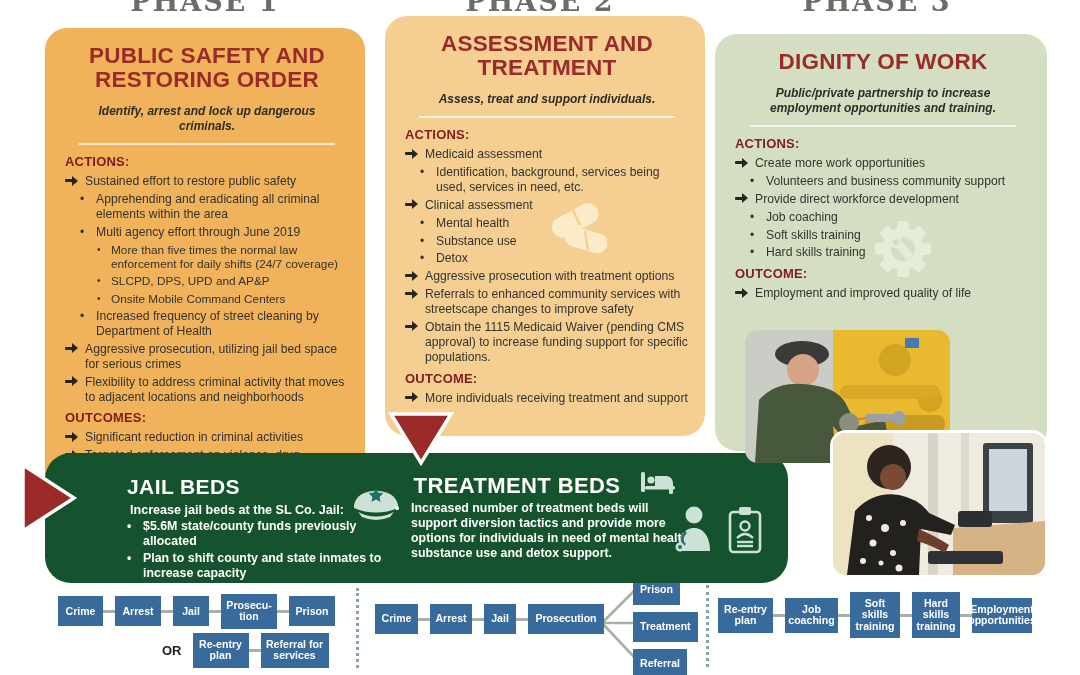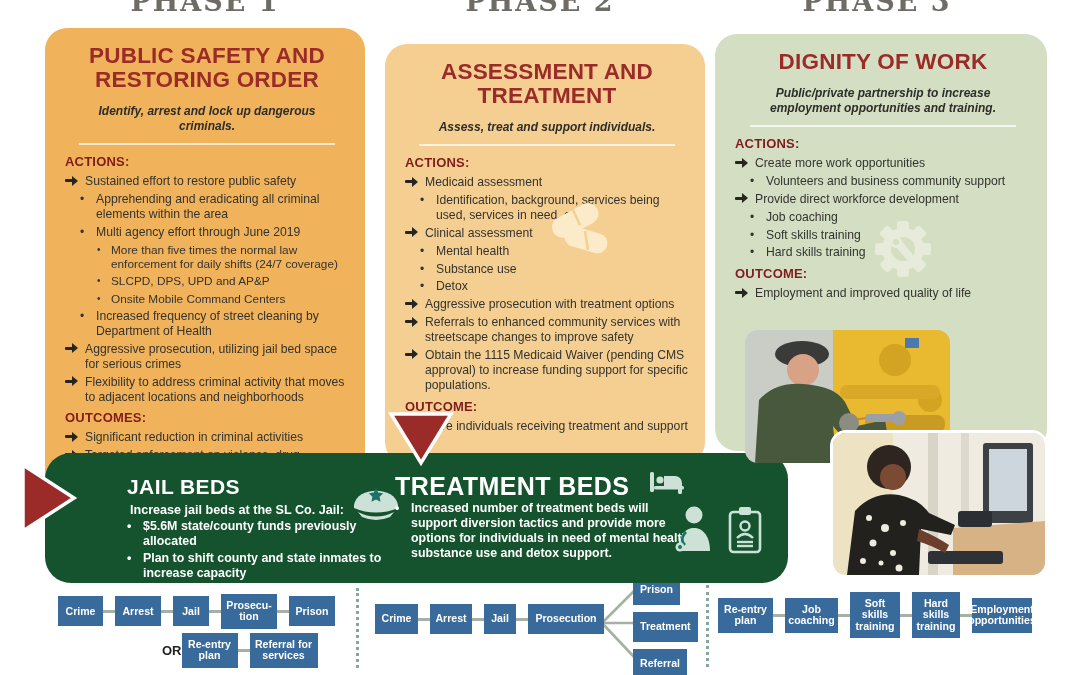--- a/index.html
+++ b/index.html
@@ -7,21 +7,21 @@
          font-family:"Liberation Sans",sans-serif;color:#34332f;}
 
   
   .phase-label{position:absolute;top:-14px;width:220px;text-align:center;
       font-family:"DejaVu Serif",serif;font-weight:700;font-size:27px;letter-spacing:2px;color:#6f6b66;}
   .pl1{left:95px}.pl2{left:430px}.pl3{left:767px}
 
   
   .card{position:absolute;border-radius:22px;padding:14px 16px 0 20px;box-sizing:border-box;z-index:3;}
   .card1{left:45px;top:28px;width:320px;height:469px;background:#F0B25A;}
-  .card2{left:385px;top:44px;width:320px;height:420px;background:#F5CF92;z-index:2;}
+  .card2{left:385px;top:16px;width:320px;height:420px;background:#F5CF92;z-index:2;}
   .card3{left:715px;top:34px;width:332px;height:417px;background:#D3DEC3;z-index:1;}
   .card-title{margin:2px 0 0;text-align:center;color:#9B2B28;font-weight:800;font-size:22.5px;line-height:1.07;letter-spacing:.2px;}
   .card-sub{margin:12px 8px 0;text-align:center;font-style:italic;font-weight:700;font-size:12px;line-height:1.25;color:#2e2d29;}
   .divider{height:2px;background:rgba(255,255,255,.72);margin:9px auto 9px;width:90%;border:0;}
   .sec-heading{font-size:13px;font-weight:800;color:#7f1d1d;margin:2px 0 5px;letter-spacing:.2px;}
   .sec-heading.outcomes{margin-top:6px;}
 
   
   .bi{display:flex;gap:6px;margin:0 0 3px;font-size:12.2px;line-height:1.22;color:#34332f;}
   .mk{flex:0 0 14px;}
@@ -38,21 +38,21 @@
   
   .tri{position:absolute;z-index:6;}
   .tri-down{left:388px;top:411px;}
   .tri-right{left:20px;top:462px;}
 
   
   .banner{position:absolute;left:45px;top:453px;width:743px;height:130px;background:#14532d;border-radius:26px;z-index:4;color:#fff;}
   .jail-col{position:absolute;left:82px;top:22px;width:276px;}
   .treat-col{position:absolute;left:350px;top:18px;width:300px;}
   .banner h3{margin:0;font-size:21px;font-weight:800;letter-spacing:.4px;color:#fff;}
-  .treat-col h3{font-size:25px;display:flex;align-items:center;gap:20px;}
+  .treat-col h3{font-size:22px;display:flex;align-items:center;gap:20px;justify-content:center;}
   .banner .intro{margin:4px 3px 2px;font-size:12.6px;font-weight:700;}
   .banner .bi{font-size:12.4px;font-weight:700;color:#fff;margin-bottom:2px;}
   .banner .mk{flex:0 0 10px;color:#fff;}
   .cap-icon{position:absolute;left:222px;top:4px;}
   .side-icons{position:absolute;left:626px;top:52px;display:flex;gap:14px;z-index:5;}
 
   
   .photo{position:absolute;border-radius:13px;overflow:hidden;z-index:5;}
   .photo1{left:745px;top:330px;width:205px;height:133px;}
   .photo2{left:833px;top:433px;width:212px;height:142px;box-shadow:0 0 0 3px #fff;}
@@ -60,21 +60,21 @@
   
   .flow{position:absolute;display:flex;align-items:center;z-index:2;}
   .fbox{background:#396A9C;color:#fff;font-weight:800;font-size:10.6px;line-height:1.08;text-align:center;
         display:flex;align-items:center;justify-content:center;padding:6px 3px;box-sizing:border-box;
         min-height:30px;white-space:pre-line;}
   .conn{flex:0 0 12px;width:12px;height:3px;background:#A5B2A3;}
   .f1r1{left:58px;top:594px;}
   .f1r1 > :nth-child(1){width:45px}.f1r1 > :nth-child(3){width:46px}.f1r1 > :nth-child(5){width:36px}
   .f1r1 > :nth-child(7){width:56px}.f1r1 > :nth-child(9){width:46px}
   .f1r2{left:162px;top:633px;}
-  .or-label{font-weight:800;font-size:13px;color:#222;margin-right:0;}
+  .or-label{font-weight:800;font-size:13px;color:#222;margin-right:11px;}
   .f1r2f{display:flex;align-items:center;}
   .f1r2f > :nth-child(1){width:56px}.f1r2f > :nth-child(3){width:68px}
   .f2main{left:375px;top:604px;}
   .f2main > :nth-child(1){width:43px}.f2main > :nth-child(3){width:42px}.f2main > :nth-child(5){width:32px}
   .f2main > :nth-child(7){width:76px}
   .f2branch{left:633px;top:575px;display:flex;flex-direction:column;align-items:flex-start;gap:7px;position:absolute;z-index:2;}
   .f2branch .fbox{padding:6px 7px;}
   .fan{position:absolute;left:600px;top:582px;z-index:1;}
   .f3{left:718px;top:592px;}
   .f3 .fbox{padding:6px 4px;}

